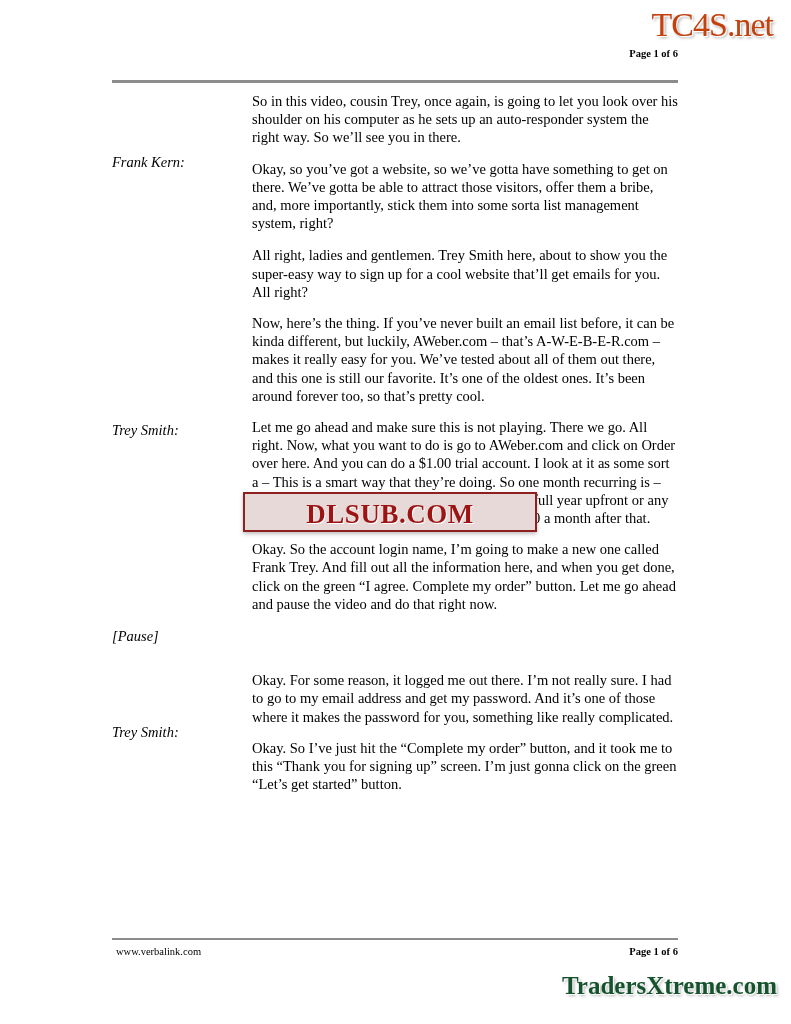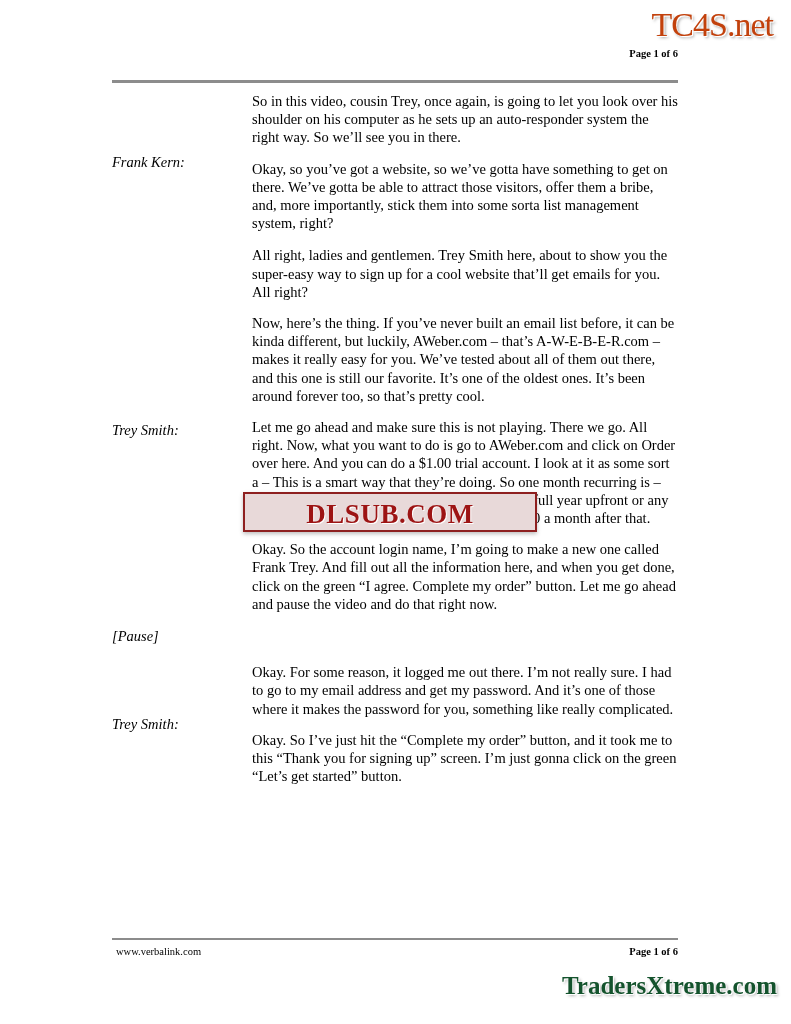--- a/index.html
+++ b/index.html
@@ -117,21 +117,21 @@
     margin: 0 0 13px 0;
   }
   .speech p:last-child {
     margin-bottom: 0;
   }
   .standalone {
     font-family: "Liberation Serif", serif;
     font-style: italic;
     font-size: 14.5px;
     line-height: 18.2px;
-    margin-bottom: 18px;
+    margin-bottom: 26px;
   }
 
   
   .watermark-center {
     position: absolute;
     top: 492px;
     left: 243px;
     width: 290px;
     height: 36px;
     background: #e8d9d9;

